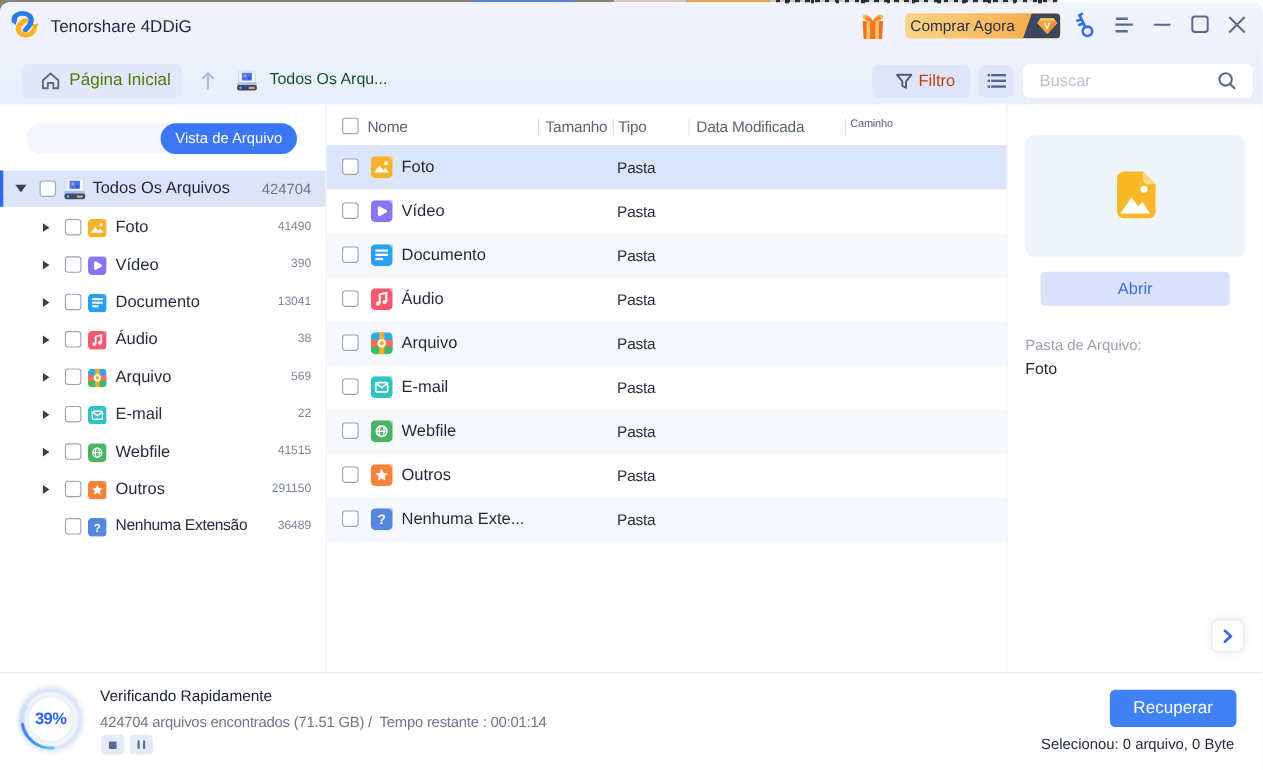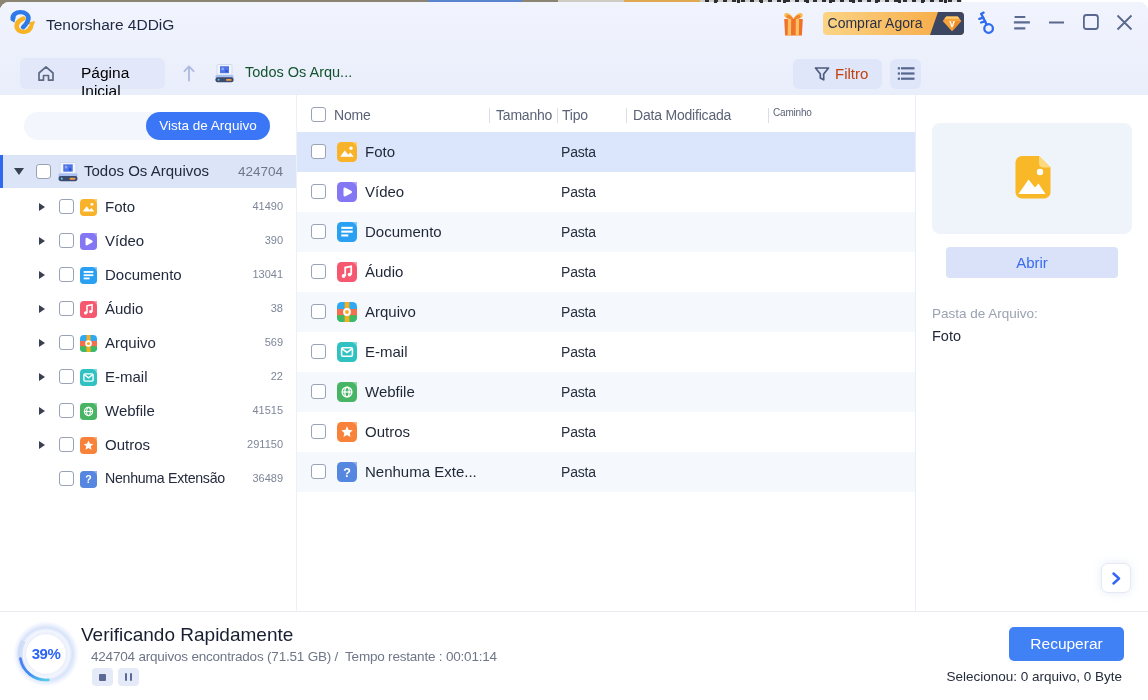--- a/index.html
+++ b/index.html
@@ -155,21 +155,21 @@
         <rect x="35.9" y="2" width="14" height="14" rx="2.5"></rect>
         <path d="M69.5 2.5 L83.5 16.5 M83.5 2.5 L69.5 16.5"></path>
       </g>
     </svg>
   </div>
 
   <div id="btn-home" class="abs" style="left:20px; top:56px; width:145px; height:31px; background:#e2e8f9; border-radius:6px;">
     <svg class="abs" style="left:17px; top:7px;" width="18" height="17" viewBox="0 0 18 17">
       <path d="M2 8 L9 1.8 L16 8 L16 15.2 L11.5 15.2 L11.5 10.5 L6.5 10.5 L6.5 15.2 L2 15.2 Z" fill="none" stroke="#5d6a85" stroke-width="1.7" stroke-linejoin="round"></path>
     </svg>
-    <div class="abs" style="left:43px; top:6px; font-size:15.5px; color:#000000;margin-left:18px;">Página Inicial</div>
+    <div class="abs" style="left:43px; top:6px; font-size:15.5px; color:#4d7c0f;">Página Inicial</div>
   </div>
   <svg class="abs" style="left:183px; top:62px;" width="12" height="18" viewBox="0 0 12 18">
     <g stroke="#b0bbdf" stroke-width="1.9" fill="none" stroke-linecap="round" stroke-linejoin="round">
       <path d="M6 16.5 L6 3"></path>
         <path d="M1.5 7.2 L6 2.4 L10.5 7.2"></path>
     </g>
   </svg>
   <div class="abs" style="left:215px; top:62px; width:19px; height:19px;">
     <svg width="19" height="19" viewBox="0 0 19 19">
       <rect x="2" y="0.5" width="15" height="10.5" rx="1.2" fill="#f3f6fd" stroke="#ccd7f0" stroke-width="0.9"></rect>
@@ -193,20 +193,27 @@
   <div id="btn-list" class="abs" style="left:890px; top:57px; width:31px; height:30px; background:#dfe6f9; border-radius:6px;">
     <svg class="abs" style="left:7px; top:8px;" width="19" height="14" viewBox="0 0 19 14">
       <g fill="#56668f">
         <rect x="0.8" y="0.2" width="2.2" height="2.2"></rect>
           <rect x="4" y="0.2" width="13.5" height="2.2"></rect>
         <rect x="0.8" y="5.4" width="2.2" height="2.2"></rect>
           <rect x="4" y="5.4" width="13.5" height="2.2"></rect>
         <rect x="0.8" y="10.6" width="2.2" height="2.2"></rect>
           <rect x="4" y="10.6" width="13.5" height="2.2"></rect>
       </g>
+    </svg>
+  </div>
+  <div id="searchbox" class="abs" style="left:930px; top:56px; width:209px; height:31px; background:#fff; border-radius:6px;">
+    <div class="abs" style="left:15px; top:7px; font-size:15px; color:#b9c1cf;">Buscar</div>
+    <svg class="abs" style="left:177px; top:7px;" width="17" height="17" viewBox="0 0 17 17">
+      <circle cx="7.2" cy="7.2" r="5.6" fill="none" stroke="#5c6988" stroke-width="1.9"></circle>
+      <path d="M11.5 11.5 L15.3 15.3" stroke="#5c6988" stroke-width="1.9" stroke-linecap="round"></path>
     </svg>
   </div>
 
   <div id="sidebar" class="abs" style="left:0; top:93px; width:296px; height:516px; background:#fff;">
     <div class="abs" style="left:24px; top:17px; width:246px; height:28px; background:#f3f6fc; border-radius:14px;">
       <div class="abs" style="left:0; top:0; width:138px; height:28px; text-align:center; line-height:28px; font-size:13.5px; color:#5d6981;margin-top:48px;">Vista em Árvore</div>
       <div class="abs" style="left:122px; top:0; width:124px; height:28px; background:#3b76f6; border-radius:14px; text-align:center; line-height:28px; font-size:13.5px; color:#fff;">Vista de Arquivo</div>
     </div>
 
     <div class="abs" style="left:0; top:60px; width:296px; height:33px; background:#dce5f8;">
@@ -428,21 +435,21 @@
         <defs>
             <linearGradient id="prg" x1="0" y1="0" x2="0.9" y2="1">
           <stop offset="0" stop-color="#4b7df5"></stop>
               <stop offset="0.6" stop-color="#3f8df2"></stop>
               <stop offset="1" stop-color="#52cbe8"></stop>
         </linearGradient>
           </defs>
         <text x="30" y="34.6" font-size="15" font-weight="bold" fill="#2b63f6" text-anchor="middle" font-family="Liberation Sans, sans-serif" letter-spacing="-0.5">39%</text>
       </svg>
     </div>
-    <div class="abs" style="left:81px; top:12px; font-size:19px; color:#171e2f;">Verificando Rapidamente</div>
+    <div class="abs" style="left:91px; top:12px; font-size:14px; color:#171e2f;">Verificando Rapidamente</div>
     <div class="abs" style="left:91px; top:37px; font-size:13.5px; letter-spacing:-0.2px; color:#6e7687;">424704 arquivos encontrados (71.51 GB) /&nbsp; Tempo restante : 00:01:14</div>
     <div class="abs" style="left:92px; top:56px; width:21px; height:18px; background:#e4eaf7; border-radius:4px;">
       <div class="abs" style="left:7px; top:5.5px; width:7px; height:7px; background:#5a6a94; border-radius:1px;"></div>
     </div>
     <div class="abs" style="left:118px; top:56px; width:21px; height:18px; background:#e4eaf7; border-radius:4px;">
       <div class="abs" style="left:6.5px; top:5px; width:2.6px; height:8px; background:#5a6a94; border-radius:1px;"></div>
       <div class="abs" style="left:11.5px; top:5px; width:2.6px; height:8px; background:#5a6a94; border-radius:1px;"></div>
     </div>
     <div class="abs" style="left:1009px; top:15px; width:115px; height:34px; background:#4181f6; border-radius:5px; text-align:center; line-height:34px; font-size:15.5px; color:#fff;">Recuperar</div>
     <div class="abs" style="right:26px; top:57px; font-size:13.5px; color:#242c3c;">Selecionou: 0 arquivo, 0 Byte</div>

